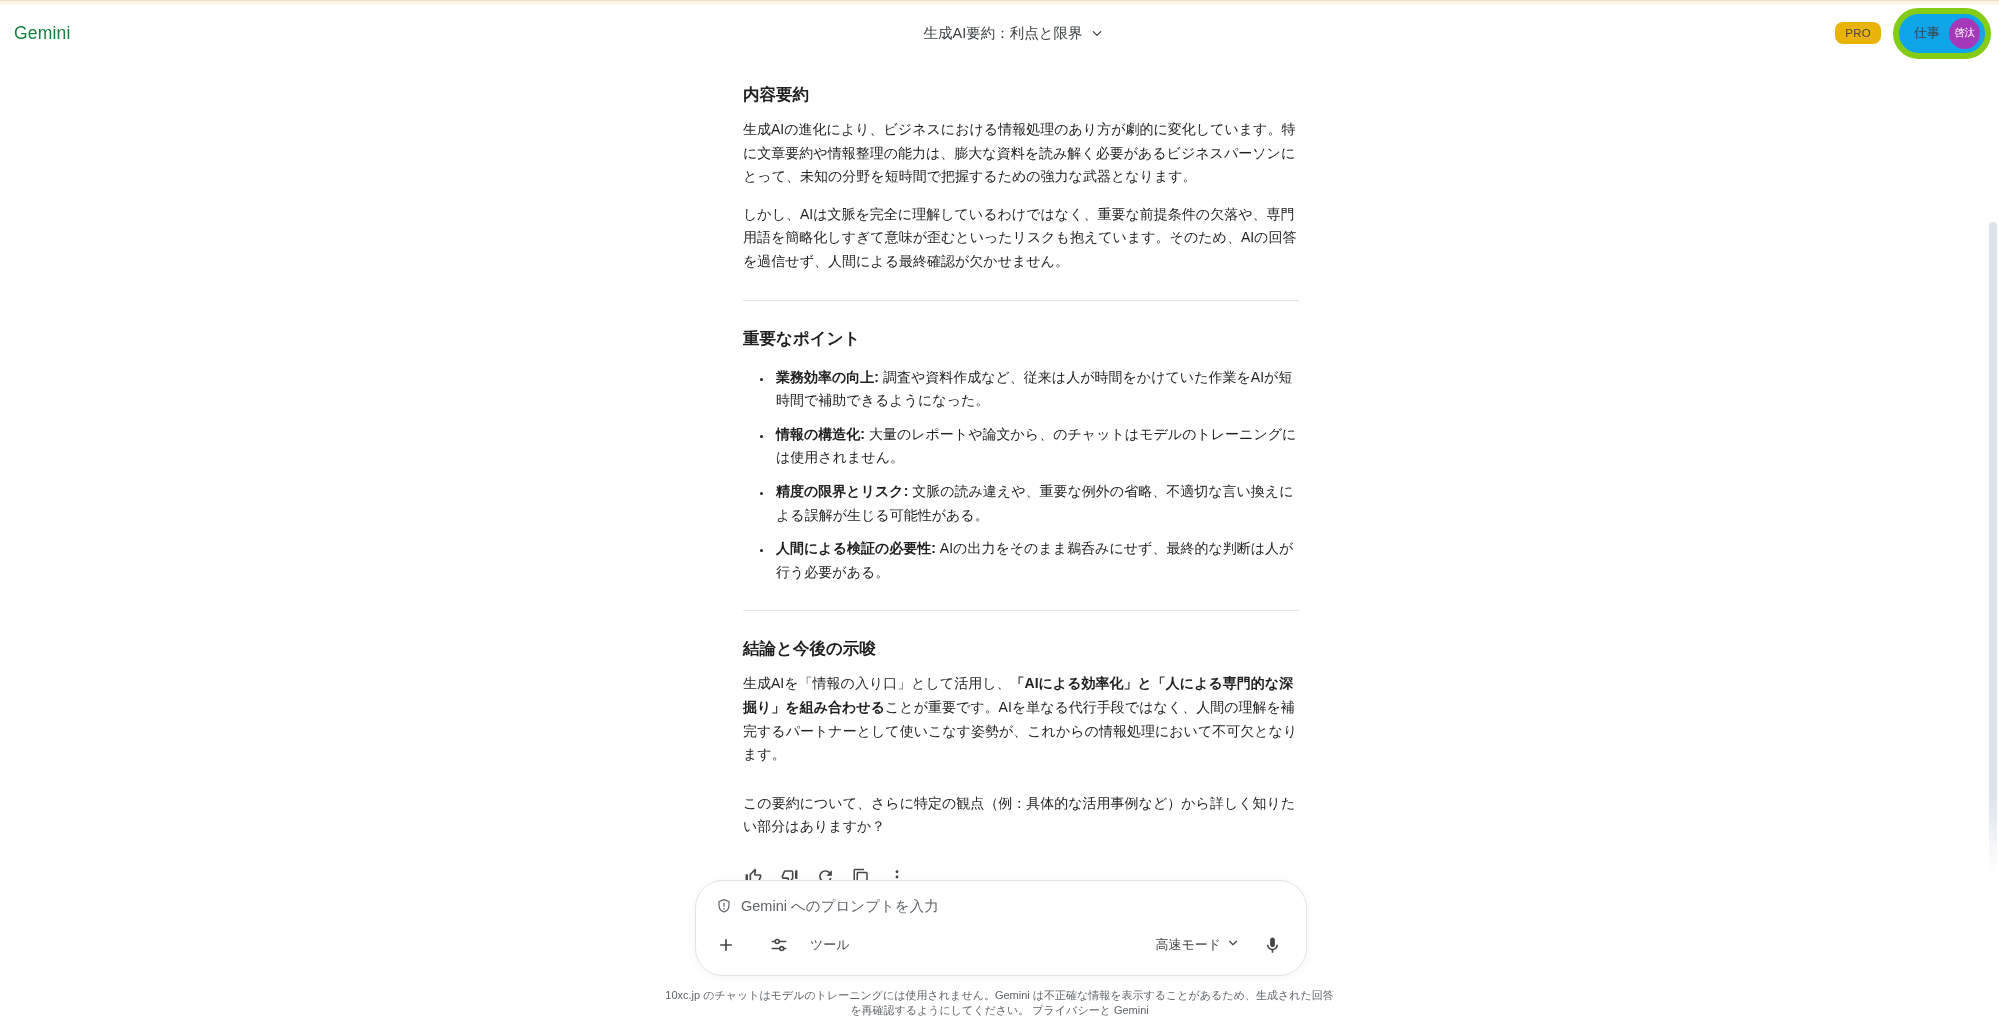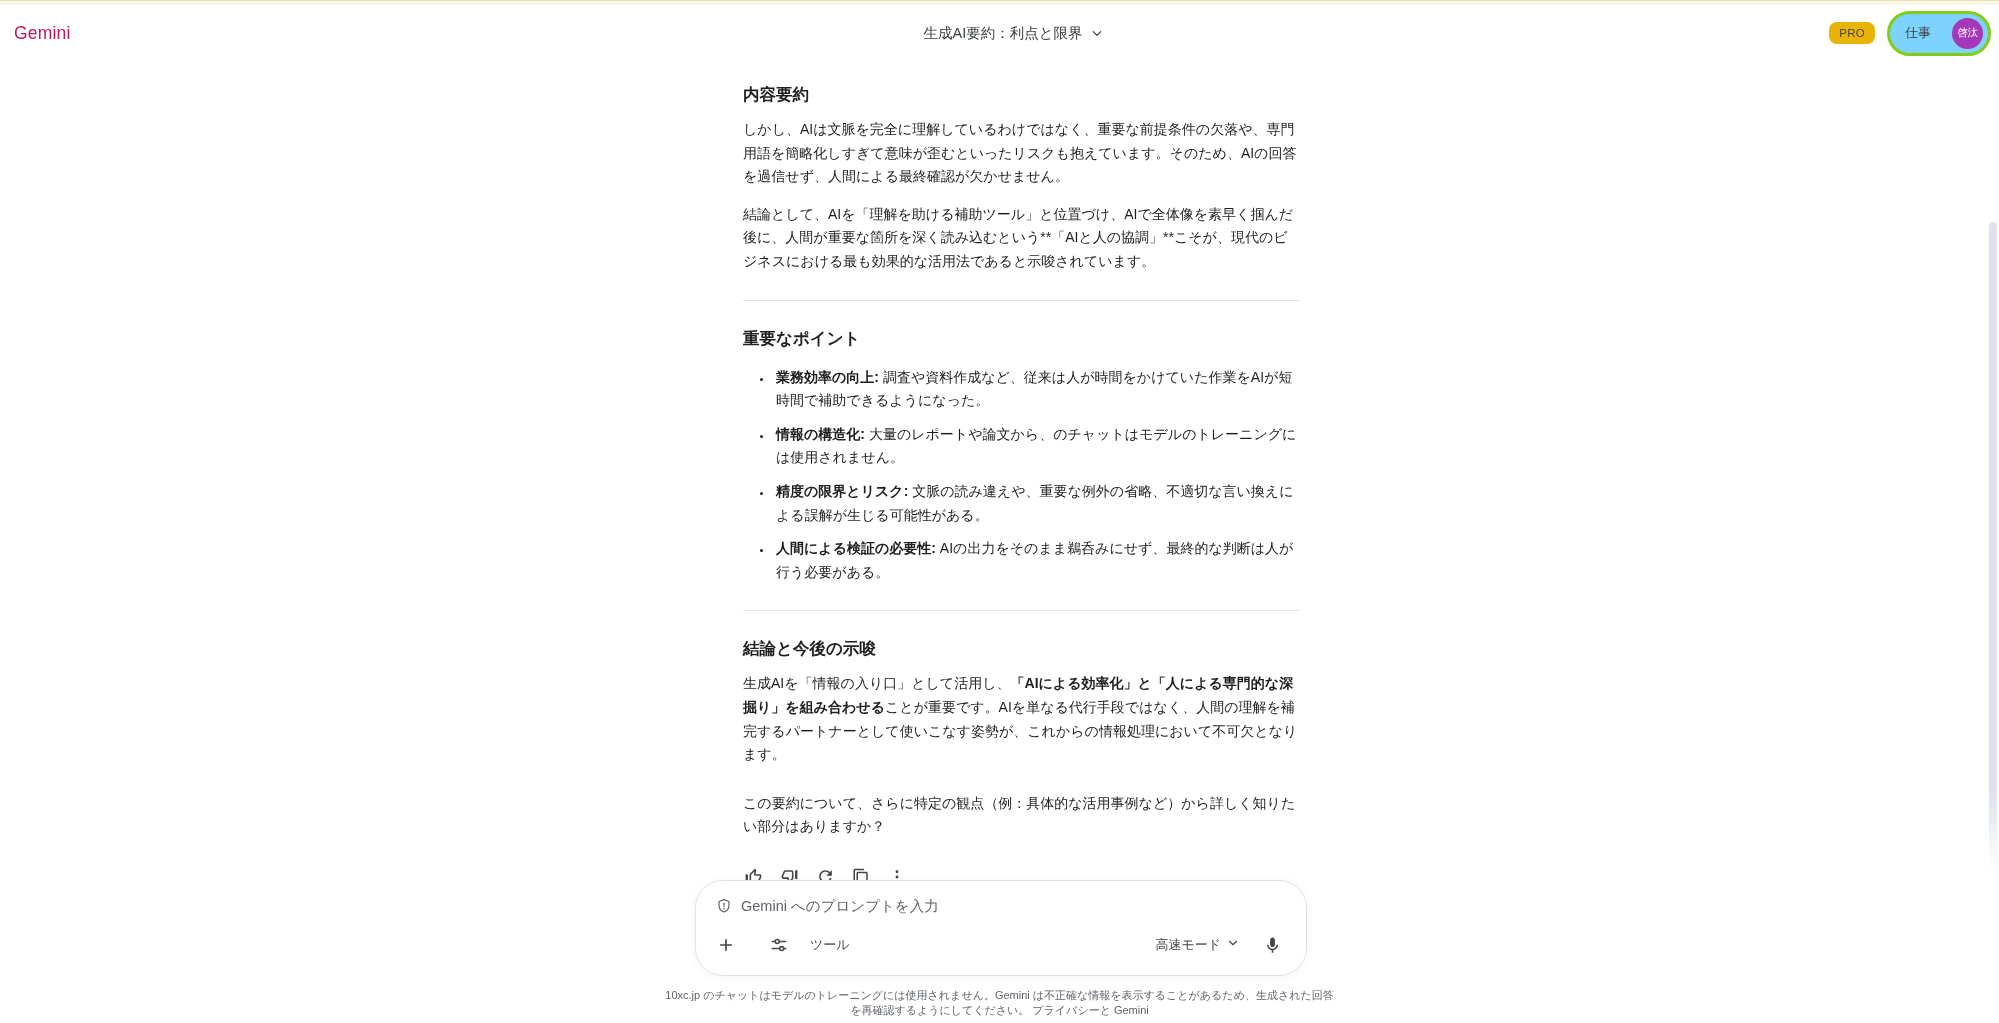--- a/index.html
+++ b/index.html
@@ -10,32 +10,32 @@
     font-family: "Liberation Sans", "DejaVu Sans", sans-serif;
     color: #1f1f1f;
     position: relative;
     overflow: hidden;
   }
   
   .top-strip { height: 5px; background: #faf6e7; border-top: 1px solid #ecdfba; }
 
   
   .header { height: 56px; display: flex; align-items: center; padding: 0 8px 0 14px; position: relative; background:#fff; }
-  .logo { font-size: 17.5px; color: #be185d; letter-spacing: .2px; cursor: pointer; }
+  .logo { font-size: 17.5px; color: #15803d; letter-spacing: .2px; cursor: pointer; }
   .title-wrap {
     position: absolute; left: 1014px; transform: translateX(-50%);
     display: flex; align-items: center; gap: 7px; cursor: pointer;
   }
   .title { font-size: 14.5px; color: #3c4043; white-space: nowrap; }
   .header-right { margin-left: auto; display: flex; align-items: center; gap: 12px; }
   .pro-badge { background: #eab308; color: #444746; font-size: 11.5px; padding: 5px 10px; border-radius: 8px; letter-spacing: .3px; }
   .account-pill {
-    display: flex; align-items: center; gap: 21px;
-    border: 3px solid #84cc16; border-radius: 999px;
-    background: #7dd3fc; padding: 4px 5px 4px 15px; cursor: pointer;
+    display: flex; align-items: center; gap: 9px;
+    border: 6px solid #84cc16; border-radius: 999px;
+    background: #0ea5e9; padding: 4px 5px 4px 15px; cursor: pointer;
   }
   .account-label { font-size: 13px; color: #3c4043; }
   .avatar {
     width: 31px; height: 31px; border-radius: 50%;
     background: #a438b8; color: #fff; font-size: 10.5px;
     display: flex; align-items: center; justify-content: center;
     letter-spacing: -0.5px;
   }
 
   
@@ -118,22 +118,22 @@
     <div class="account-pill">
       <span class="account-label">仕事</span>
       <span class="avatar">啓汰</span>
     </div>
   </div>
 </div>
 
 <div class="main">
 
   <h3 class="sec-heading">内容要約</h3>
+  <p>生成AIの進化により、ビジネスにおける情報処理のあり方が劇的に変化しています。特に文章要約や情報整理の能力は、膨大な資料を読み解く必要があるビジネスパーソンにとって、未知の分野を短時間で把握するための強力な武器となります。</p>
   <p>しかし、AIは文脈を完全に理解しているわけではなく、重要な前提条件の欠落や、専門用語を簡略化しすぎて意味が歪むといったリスクも抱えています。そのため、AIの回答を過信せず、人間による最終確認が欠かせません。</p>
-  <p>結論として、AIを「理解を助ける補助ツール」と位置づけ、AIで全体像を素早く掴んだ後に、人間が重要な箇所を深く読み込むという**「AIと人の協調」**こそが、現代のビジネスにおける最も効果的な活用法であると示唆されています。</p>
 
   <hr class="divider">
 
   <h3 class="sec-heading">重要なポイント</h3>
   <ul class="points">
     <li><b>業務効率の向上:</b><span> 調査や資料作成など、従来は人が時間をかけていた作業をAIが短時間で補助できるようになった。</span></li>
     <li><b>情報の構造化:</b><span> 大量のレポートや論文から、のチャットはモデルのトレーニングには使用されません。</span></li>
     <li><b>精度の限界とリスク:</b><span> 文脈の読み違えや、重要な例外の省略、不適切な言い換えによる誤解が生じる可能性がある。</span></li>
     <li><b>人間による検証の必要性:</b><span> AIの出力をそのまま鵜呑みにせず、最終的な判断は人が行う必要がある。</span></li>
   </ul>

